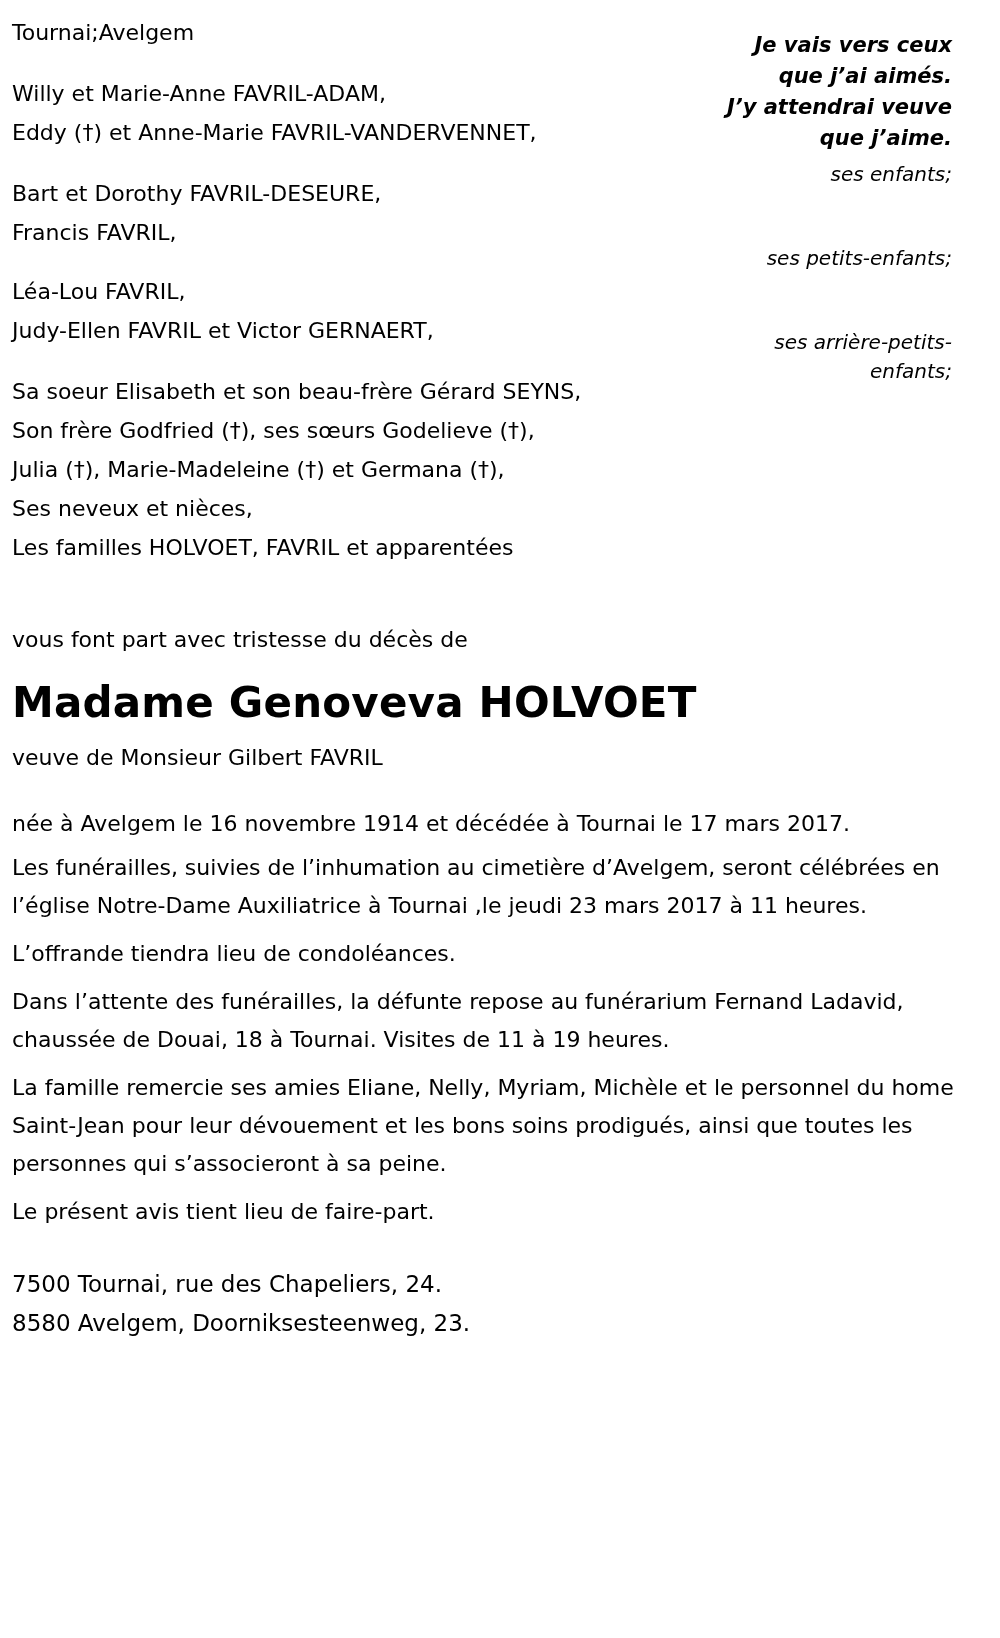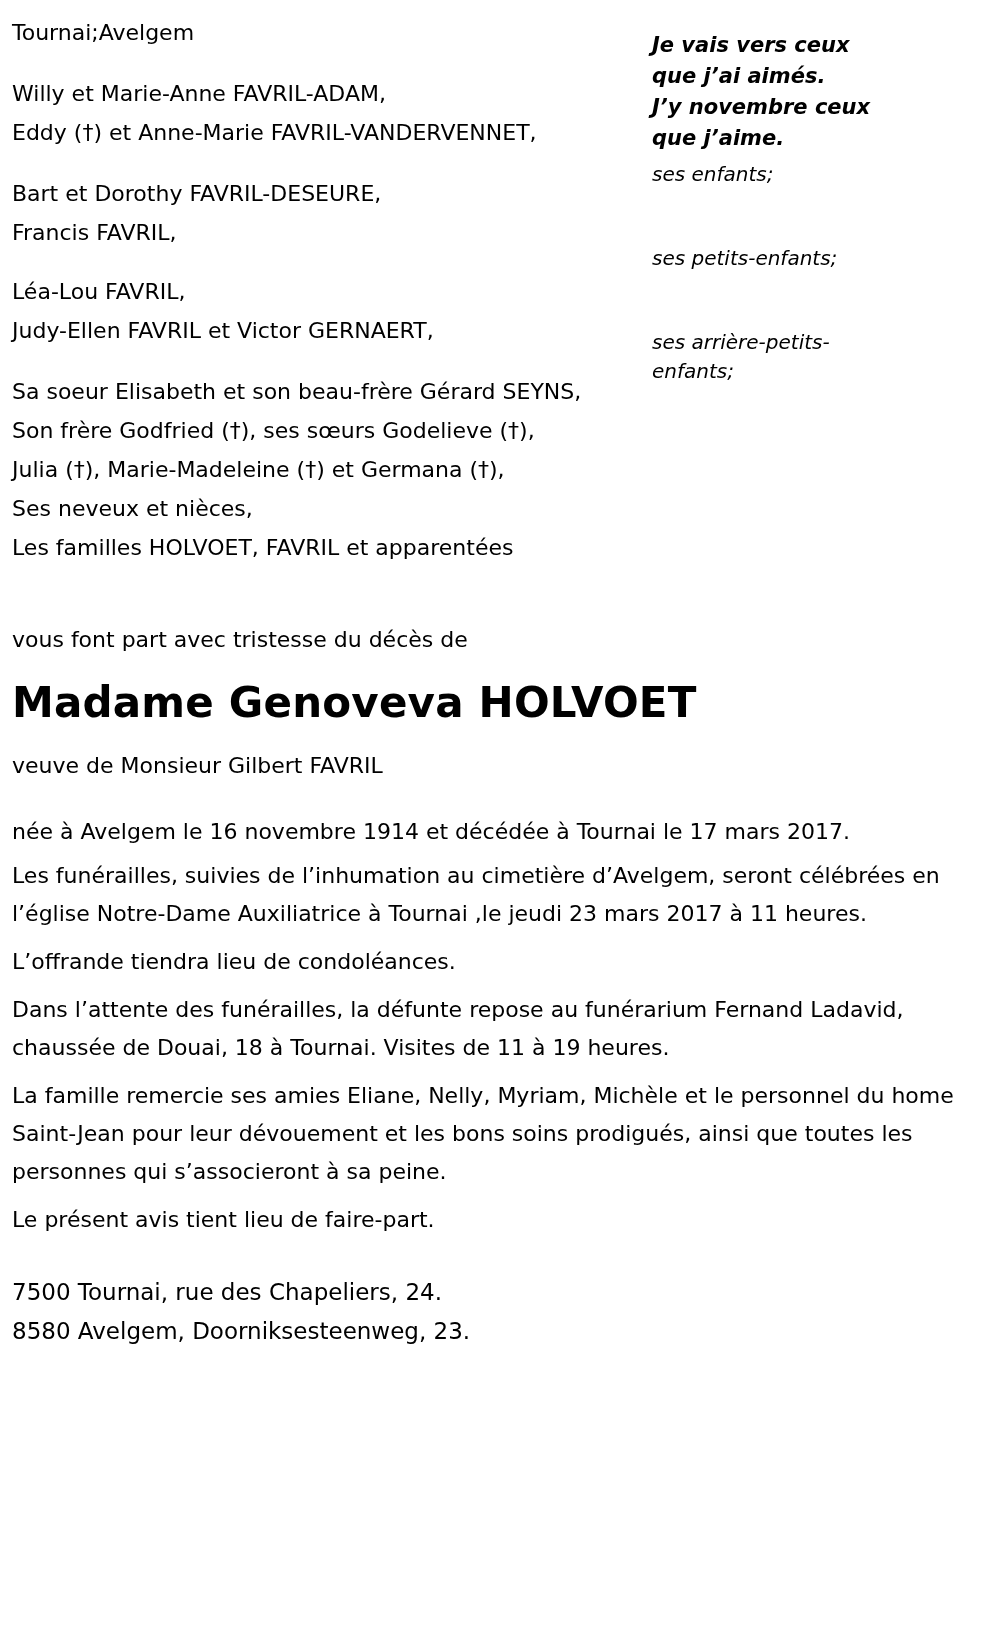--- a/index.html
+++ b/index.html
@@ -54,21 +54,21 @@
     line-height: 39px;
     white-space: pre;
   }
 
   
   .right-col {
     position: absolute;
     top: 30px;
     right: 48px;
     width: 300px;
-    text-align: left;
+    text-align: right;
   }
   .epitaph {
     font-style: italic;
     font-weight: bold;
     font-size: 21px;
     line-height: 31px;
   }
   .epitaph .line { white-space: normal; }
 
   .rel {
@@ -97,21 +97,21 @@
     font-size: 42px;
     font-weight: bold;
     line-height: 44px;
     margin-top: 24px;
     letter-spacing: 0.2px;
   }
 
   .widow {
     font-size: 22px;
     line-height: 34px;
-    margin-top: 24px;
+    margin-top: 16px;
   }
 
   .dates {
     font-size: 22px;
     line-height: 34px;
     margin-top: 32px;
   }
 
   .para {
     font-size: 22px;
@@ -161,21 +161,21 @@
         <div class="line">Ses neveux et nièces,</div>
         <div class="line">Les familles HOLVOET, FAVRIL et apparentées</div>
       </div>
 
     </div>
 
     <div class="right-col">
       <div class="epitaph">
         <div class="line">Je vais vers ceux</div>
         <div class="line">que j’ai aimés.</div>
-        <div class="line">J’y novembre ceux</div>
+        <div class="line">J’y attendrai veuve</div>
         <div class="line">que j’aime.</div>
       </div>
 
       <div class="rel rel-children">ses enfants;</div>
       <div class="rel rel-grand">ses petits-enfants;</div>
       <div class="rel rel-great">
         <div>ses arrière-petits-</div>
         <div>enfants;</div>
       </div>
     </div>

